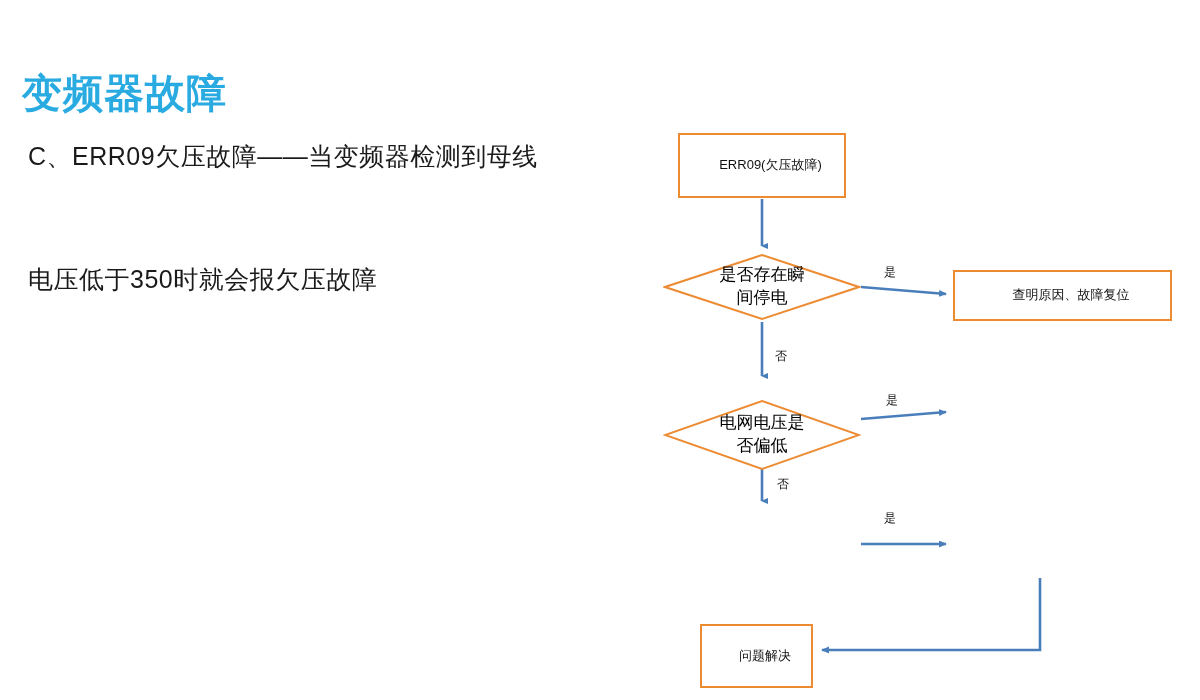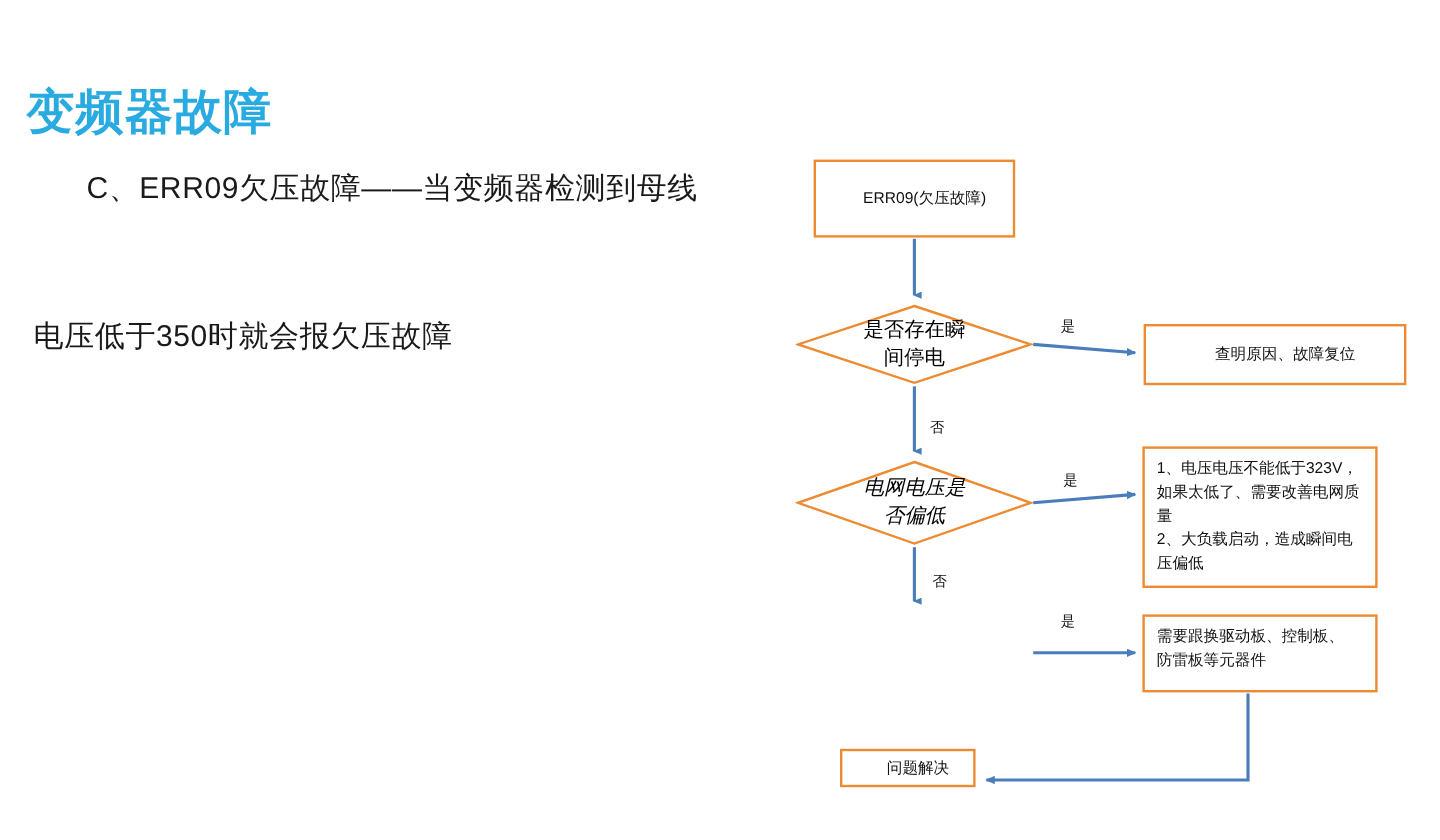--- a/index.html
+++ b/index.html
@@ -29,21 +29,21 @@
     margin-top: 40px;
   }
   .body-line {
     position: absolute;
     left: 28px;
     font-size: 25px;
     color: #1a1a1a;
     white-space: nowrap;
     letter-spacing: 0.5px;
   }
-  #body-line-1 { top: 140px; margin-left: 44px; }
+  #body-line-1 { top: 140px; }
   #body-line-2 { top: 215px; margin-top: 48px; }
 
   
   #flowchart {
     position: absolute;
     left: 0;
     top: 0;
     width: 1200px;
     height: 700px;
   }
@@ -102,24 +102,24 @@
     line-height: 1.35;
     color: #000000;
     white-space: pre-line;
   }
 
   
   #node-err09      { left: 678px; top: 133px;  width: 168px; height: 65px; }
   #node-check-power{ left: 953px; top: 270px;  width: 219px; height: 51px; }
   #node-voltage-adv{ left: 952px; top: 372px;  width: 196px; height: 118px; }
   #node-hardware-adv{left: 952px; top: 512px;  width: 196px; height: 65px; }
-  #node-resolved   { left: 700px; top: 624px;  width: 113px; height: 32px; }
+  #node-resolved   { left: 700px; top: 624px;  width: 113px; height: 64px; }
 
   #dia-outage   { left: 663px; top: 253px; width: 198px; height: 68px; }
-  #dia-grid     { left: 663px; top: 383px; width: 198px; height: 72px; font-style: italic; }
+  #dia-grid     { left: 663px; top: 399px; width: 198px; height: 72px; }
   #dia-hardware { left: 663px; top: 508px; width: 198px; height: 72px; }
 
   
   .edge-label {
     position: absolute;
     font-size: 12px;
     color: #111111;
     white-space: nowrap;
   }
   #label-yes-1 { left: 884px; top: 264px; }
@@ -183,36 +183,21 @@
     <svg width="198" height="72" viewBox="0 0 198 72" xmlns="http://www.w3.org/2000/svg">
       <polygon points="99,2 196,36 99,70 2,36" fill="#ffffff" stroke="#ED8B33" stroke-width="2"></polygon>
     </svg>
     <div class="diamond-label">电网电压是
 否偏低</div>
   </div>
 
 
   <div class="node box" id="node-check-power">查明原因、故障复位</div>
 
-  <div class="node box left-align" id="node-voltage-adv">
-    <div>
-      <span class="advice-line">1、电压电压不能低于323V，</span>
-      <span class="advice-line">如果太低了、需要改善电网质</span>
-      <span class="advice-line">量</span>
-      <span class="advice-line">2、大负载启动，造成瞬间电</span>
-      <span class="advice-line">压偏低</span>
-    </div>
-  </div>
-
-  <div class="node box left-align" id="node-hardware-adv">
-    <div>
-      <span class="advice-line">需要跟换驱动板、控制板、</span>
-      <span class="advice-line">防雷板等元器件</span>
-    </div>
-  </div>
+
 
   <div class="node box" id="node-resolved">问题解决</div>
 
   <div class="edge-label" id="label-yes-1">是</div>
   <div class="edge-label" id="label-no-1">否</div>
   <div class="edge-label" id="label-yes-2">是</div>
   <div class="edge-label" id="label-no-2">否</div>
   <div class="edge-label" id="label-yes-3">是</div>
 
 </div>

